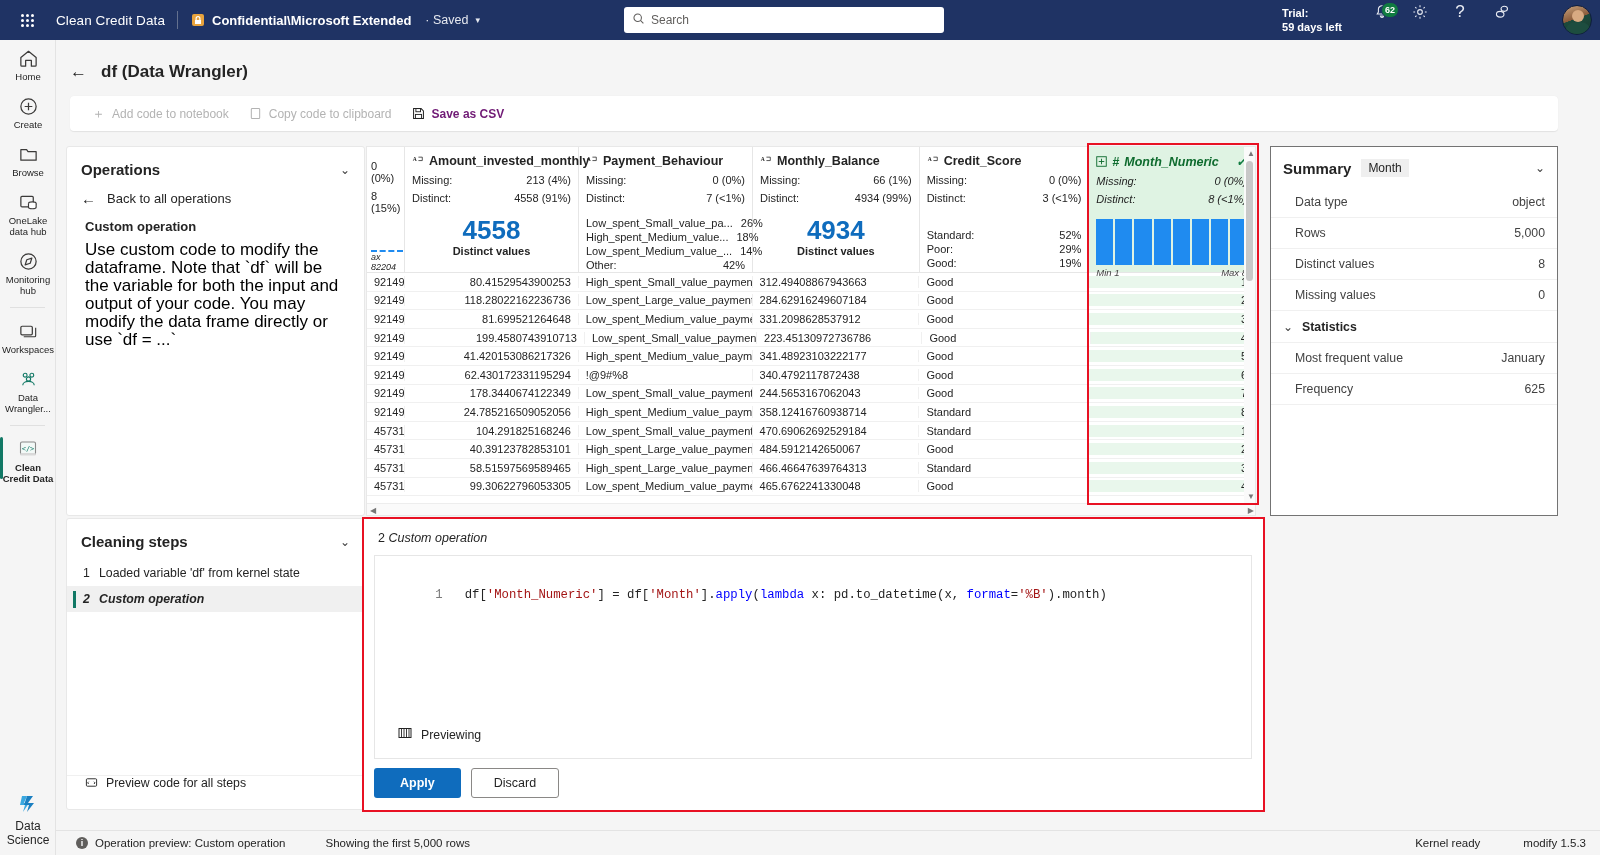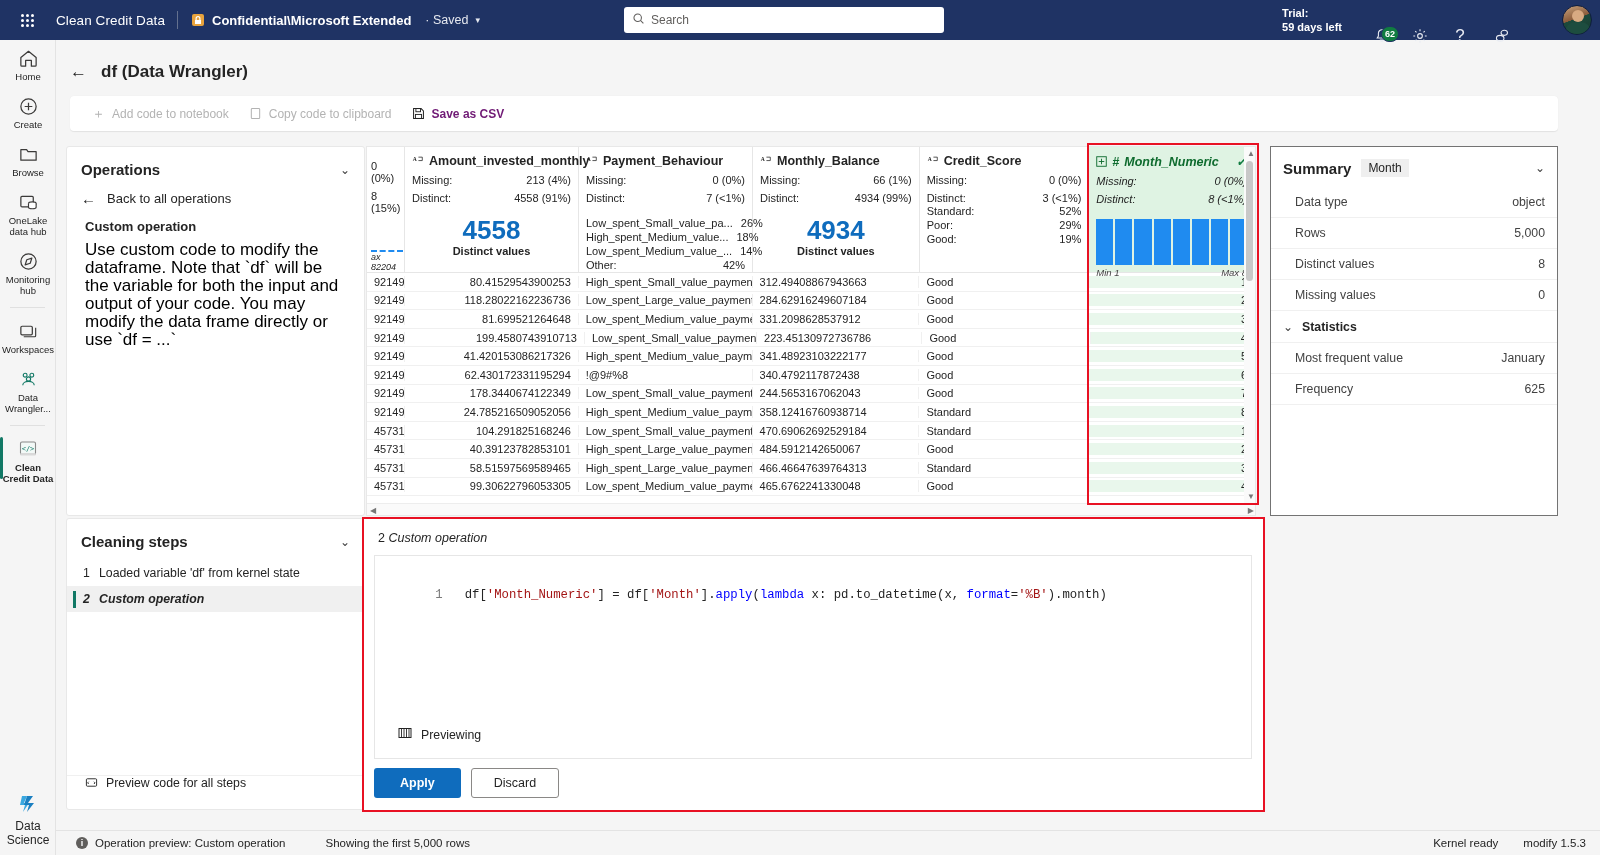--- a/index.html
+++ b/index.html
@@ -24,21 +24,21 @@
   #sens-label { font-size:13px; font-weight:600; color:#fff; margin-left:6px;}
   #saved { font-size:12.5px; margin-left:14px; color:#e6e9f0;}
   #saved-chev { margin-left:7px; font-size:9px; color:#e6e9f0;}
   #searchbox {
     position:absolute; left:624px; top:7px; width:320px; height:26px;
     background:#fff; border-radius:3px; display:flex; align-items:center;
     padding:0 8px; color:#616161;
   }
   #searchbox .ph { font-size:12px; color:#605e5c; margin-left:6px;}
   #trial { position:absolute; right:258px; top:6px; text-align:left; font-size:11px; font-weight:700; line-height:14px;}
-  .tb-icon { position:absolute; top:24px; width:24px;height:24px; display:flex;align-items:center;justify-content:center;cursor:pointer;}
+  .tb-icon { position:absolute; top:0; width:24px;height:24px; display:flex;align-items:center;justify-content:center;cursor:pointer;}
   #badge {
     position:absolute; top:2px; left:11px; min-width:16px; height:16px; border-radius:8px;
     background:#107c41; color:#fff; font-size:9px; font-weight:700;
     display:flex;align-items:center;justify-content:center; padding:0 3px; border:1.5px solid #1f3364;
   }
   #avatar {
     position:absolute; right:8px; top:5px; width:30px;height:30px;border-radius:50%;
     background:linear-gradient(160deg,#caa47e 0%,#8a5b3a 45%,#1c4a3c 46%,#17392f 100%);
     overflow:hidden; cursor:pointer; border:1px solid #0e1d3d;
   }
@@ -200,21 +200,21 @@
     position:absolute; left:56px; bottom:0; width:1544px; height:25px;
     background:#f5f5f5; border-top:1px solid #e3e3e3; display:flex; align-items:center;
     font-size:11.5px; color:#242424;
   }
   #status .info { margin-left:20px; display:flex; align-items:center;}
   #status .dot {
     width:12px;height:12px;border-radius:50%;background:#605e5c;color:#fff;
     font-size:9px; display:flex;align-items:center;justify-content:center; margin-right:7px; font-weight:700;
   }
   #status .rows { margin-left:40px; }
-  #status .right { margin-left:auto; margin-right:14px; display:flex; gap:25px;}
+  #status .right { margin-left:auto; margin-right:14px; display:flex; gap:43px;}
 </style>
 </head>
 <body>
 
 <div id="topbar">
   <div class="waffle">
     <div class="waffle-grid">
         <i></i>
         <i></i>
         <i></i>
@@ -545,21 +545,21 @@
         <span>Credit_Score</span>
       </div>
       <div class="mr">
         <span class="k">Missing:</span>
         <span class="v">0 (0%)</span>
       </div>
       <div class="mr">
         <span class="k">Distinct:</span>
         <span class="v">3 (&lt;1%)</span>
       </div>
-      <div style="margin-top:0;">
+      <div style="margin-top:24px;">
         <div class="cat">
             <span>Standard:</span>
             <span class="cv">52%</span>
           </div>
         <div class="cat">
             <span>Poor:</span>
             <span class="cv">29%</span>
           </div>
         <div class="cat">
             <span>Good:</span>

